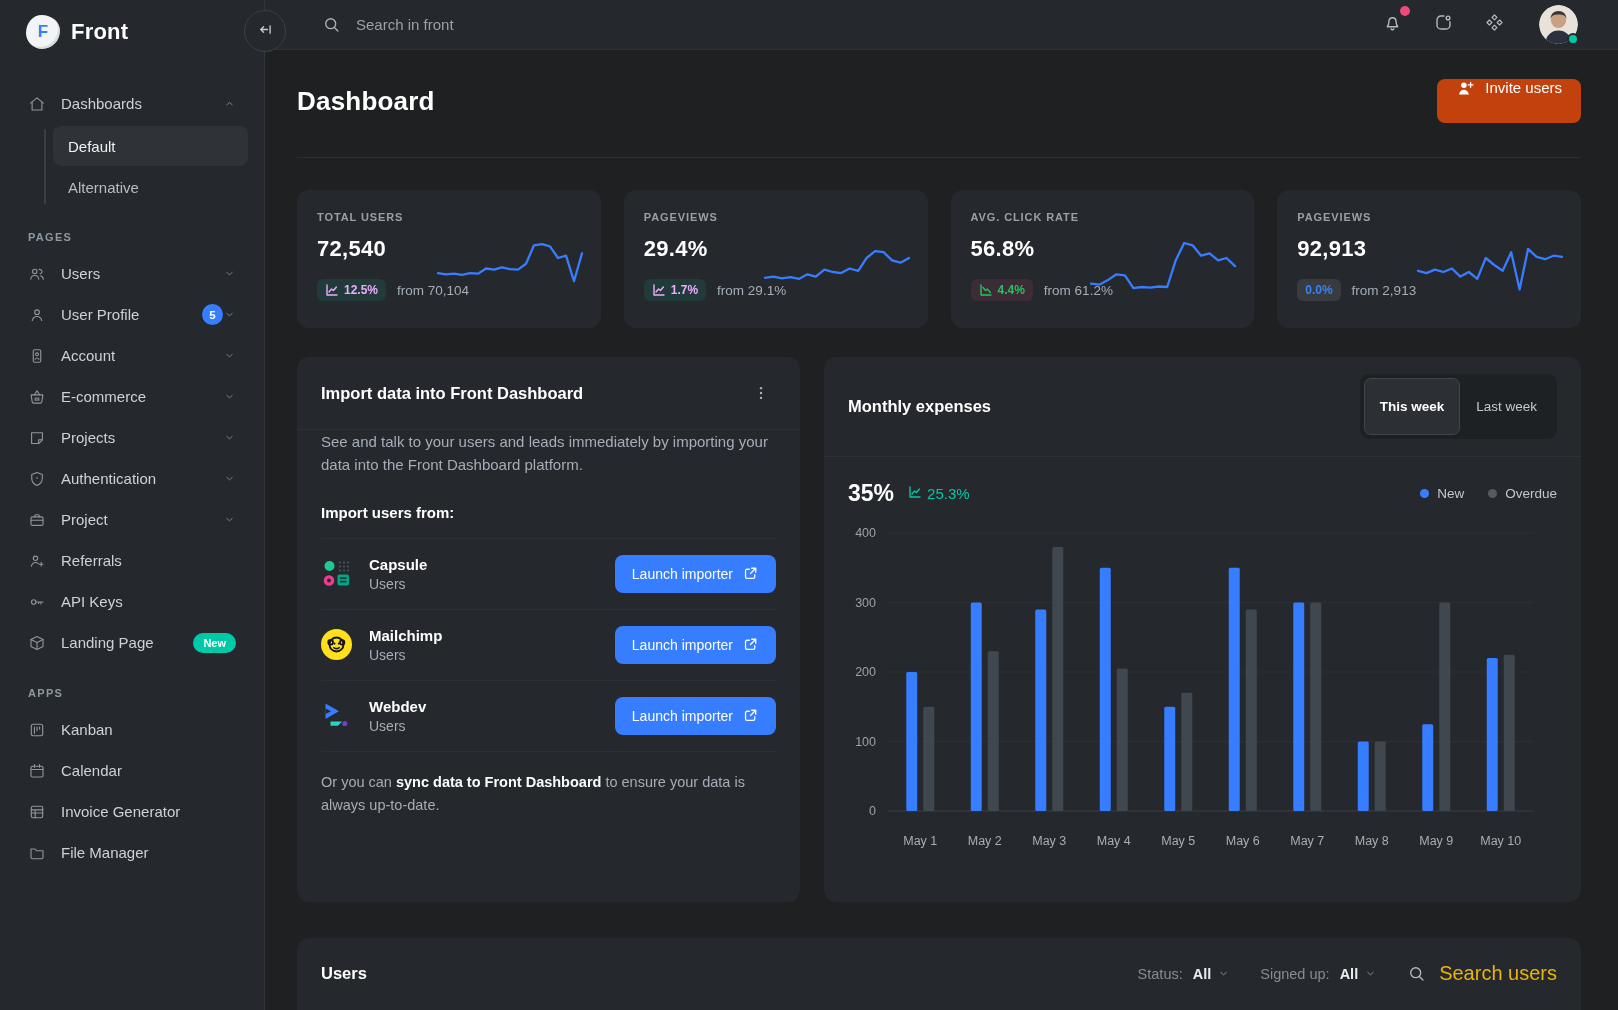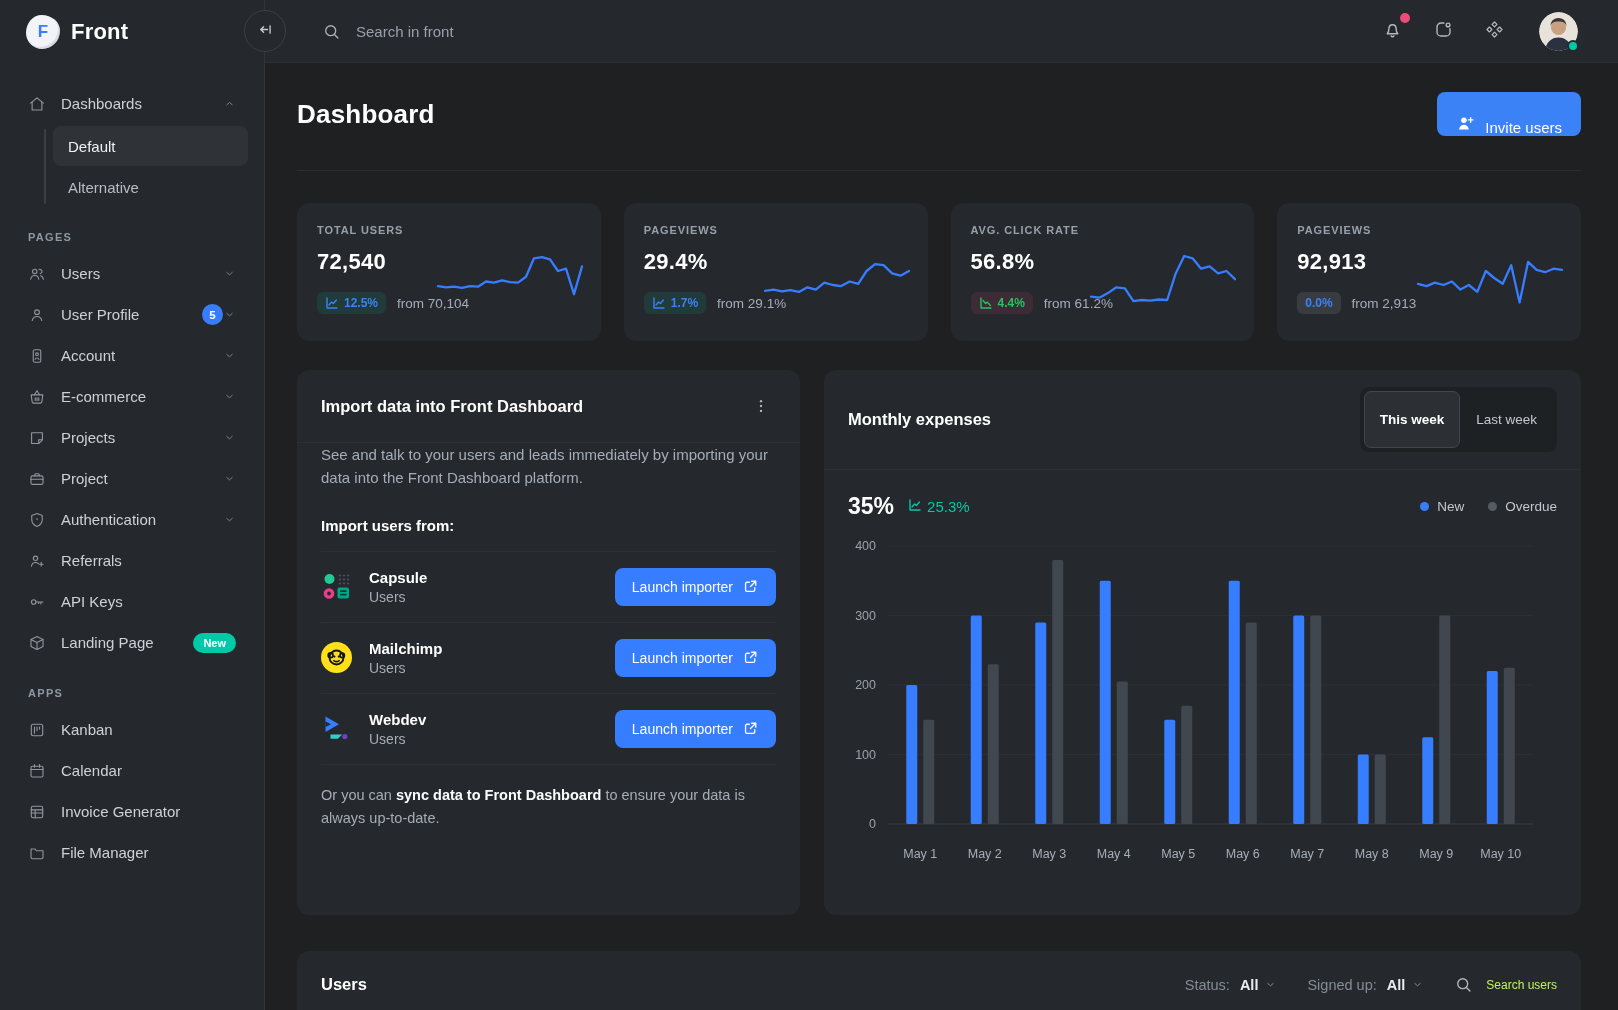--- a/index.html
+++ b/index.html
@@ -50,50 +50,50 @@
   .sec-header { font-size:11px; font-weight:700; letter-spacing:1.3px; color:#8c98a4; margin:24px 12px 10px; }
 
   
   .main { flex:1; display:flex; flex-direction:column; position:relative; min-width:0; }
   .collapse-btn {
     position:absolute; left:-21px; top:10px; width:42px; height:42px; border-radius:50%;
     background:#25282c; border:1px solid #3b4046; color:#c6ccd3;
     display:flex; align-items:center; justify-content:center; z-index:5; cursor:pointer;
   }
   .topnav {
-    height:63px; background:#25282c; border-bottom:1px solid #2d3136;
+    height:50px; background:#25282c; border-bottom:1px solid #2d3136;
     display:flex; padding:0 40px 0 57px; flex:0 0 auto;
   }
   .searchbar { display:flex; align-items:center; gap:15px; color:#99a1ab; font-size:15px; flex:1; cursor:text; }
   .searchbar .ic { color:#aab1b9; display:flex; }
   .topnav-right { display:flex; align-items:center; gap:30px; }
   .icon-btn { position:relative; color:#b3b9c0; display:flex; cursor:pointer; }
   .bell-dot { position:absolute; top:-6px; right:-7px; width:10px; height:10px; border-radius:50%; background:#ed4c78; }
   .avatar { width:39px; height:39px; border-radius:50%; position:relative; cursor:pointer; overflow:visible; margin-left:4px; }
   .avatar svg { border-radius:50%; display:block; }
   .avatar-dot { position:absolute; right:-1px; bottom:-1px; width:12px; height:12px; border-radius:50%; background:#00c9a7; border:2.5px solid #25282c; }
 
   
   .content { flex:1; padding:0 37px 0 32px; overflow:hidden; background:#1e2022; }
   .page-header { display:flex; align-items:center; justify-content:space-between; padding-top:29px; }
   .page-title { font-size:26px; font-weight:700; letter-spacing:.2px; }
   .btn-primary {
-    background:#3b82f6; color:#fff; border:none; border-radius:8px; cursor:pointer;
-    font-size:15px; height:44px; padding:0 19px; display:inline-flex; align-items:flex-end; gap:10px;
+    background:#c2410c; color:#fff; border:none; border-radius:8px; cursor:pointer;
+    font-size:15px; height:44px; padding:0 19px; display:inline-flex; align-items:flex-start; gap:10px;
     font-family:inherit;
   }
   .header-divider { height:1px; background:#2b2e33; margin:34px 0 32px; }
 
   .stats-row { display:grid; grid-template-columns:repeat(4,1fr); gap:23px; }
   .stat-card { background:#25282c; border-radius:12px; padding:21px 20px 18px; position:relative; height:138px; }
   .stat-label { font-size:11px; font-weight:700; letter-spacing:.9px; color:#97a0aa; }
   .stat-value { font-size:22px; font-weight:700; margin-top:13px; letter-spacing:.3px; }
   .stat-foot { display:flex; align-items:center; gap:11px; margin-top:17px; font-size:13.5px; color:#a5adb8; }
   .badge { display:inline-flex; align-items:center; gap:5px; font-size:12px; font-weight:700; padding:4px 8px; border-radius:6px; }
-  .badge.up   { color:#3b82f6; background:rgba(0,201,167,.12); }
+  .badge.up   { color:#f0abfc; background:rgba(0,201,167,.12); }
   .badge.down { color:#22c55e; background:rgba(237,76,120,.12); }
   .badge.flat { color:#3b82f6; background:rgba(255,255,255,.09); }
   .sparkline { position:absolute; right:16px; top:40px; }
 
   .row2 { display:grid; grid-template-columns:503px 1fr; gap:24px; margin-top:29px; }
   .card { background:#25282c; border-radius:12px; height:545px; overflow:hidden; }
   .card-header { display:flex; align-items:center; justify-content:space-between; padding:25px 24px; border-bottom:1px solid #2d3136; }
   .card-title { font-size:16.5px; font-weight:700; }
   .kebab { color:#aeb4bc; cursor:pointer; display:flex; padding:2px 6px; }
 
@@ -125,21 +125,21 @@
   .legend-dot { width:9px; height:9px; border-radius:50%; }
   .chart-wrap { padding:4px 14px 0 12px; }
 
   .users-card { margin-top:36px; background:#25282c; border-radius:12px 12px 0 0; height:120px; }
   .users-header { display:flex; align-items:center; justify-content:space-between; padding:24px; }
   .users-right { display:flex; align-items:center; gap:30px; }
   .filter { display:flex; align-items:center; gap:10px; font-size:14.5px; cursor:pointer; }
   .filter .flabel { color:#848d97; }
   .filter .fvalue { color:#e9ecef; font-weight:700; display:flex; align-items:center; gap:6px; }
   .filter .fvalue .chev { color:#9aa1ab; display:flex; }
-  .users-search { display:flex; align-items:center; gap:13px; color:#bef264; font-size:12px; cursor:text; }
+  .users-search { display:flex; align-items:center; gap:13px; color:#eab308; font-size:20px; cursor:text; }
   .users-search .ic { color:#b3b9c0; display:flex; }
 </style>
 </head>
 <body>
 
 <div class="app">
 
   <aside class="sidebar">
     <div class="logo-row">
       <div class="logo-mark">F</div>
@@ -236,40 +236,40 @@
           <span class="lbl">Projects</span>
           <span class="chev">
             <svg width="13" height="13" viewBox="0 0 24 24" fill="none" stroke="currentColor" stroke-width="1.5" stroke-linecap="round" stroke-linejoin="round">
               <path d="m7 10 5 4.4 5-4.4"></path>
             </svg>
           </span>
         </div>
         <div class="nav-item">
           <span class="ic">
             <svg width="18" height="18" viewBox="0 0 24 24" fill="none" stroke="currentColor" stroke-width="1.5" stroke-linecap="round" stroke-linejoin="round">
+              <path d="M12 3.4 19 6v5.4c0 4.5-2.8 7.6-7 9.2-4.2-1.6-7-4.7-7-9.2V6z"></path>
+              <circle cx="12" cy="10.8" r="1.1" fill="currentColor" stroke="none"></circle>
+            </svg>
+          </span>
+          <span class="lbl">Authentication</span>
+          <span class="chev">
+            <svg width="13" height="13" viewBox="0 0 24 24" fill="none" stroke="currentColor" stroke-width="1.5" stroke-linecap="round" stroke-linejoin="round">
+              <path d="m7 10 5 4.4 5-4.4"></path>
+            </svg>
+          </span>
+        </div>
+        <div class="nav-item">
+          <span class="ic">
+            <svg width="18" height="18" viewBox="0 0 24 24" fill="none" stroke="currentColor" stroke-width="1.5" stroke-linecap="round" stroke-linejoin="round">
               <rect x="4" y="7.8" width="16" height="11.4" rx="2"></rect>
               <path d="M9 7.8V6.4A1.4 1.4 0 0 1 10.4 5h3.2A1.4 1.4 0 0 1 15 6.4v1.4"></path>
               <path d="M4 12.3h16"></path>
             </svg>
           </span>
           <span class="lbl">Project</span>
-          <span class="chev">
-            <svg width="13" height="13" viewBox="0 0 24 24" fill="none" stroke="currentColor" stroke-width="1.5" stroke-linecap="round" stroke-linejoin="round">
-              <path d="m7 10 5 4.4 5-4.4"></path>
-            </svg>
-          </span>
-        </div>
-        <div class="nav-item">
-          <span class="ic">
-            <svg width="18" height="18" viewBox="0 0 24 24" fill="none" stroke="currentColor" stroke-width="1.5" stroke-linecap="round" stroke-linejoin="round">
-              <path d="M12 3.4 19 6v5.4c0 4.5-2.8 7.6-7 9.2-4.2-1.6-7-4.7-7-9.2V6z"></path>
-              <circle cx="12" cy="10.8" r="1.1" fill="currentColor" stroke="none"></circle>
-            </svg>
-          </span>
-          <span class="lbl">Authentication</span>
           <span class="chev">
             <svg width="13" height="13" viewBox="0 0 24 24" fill="none" stroke="currentColor" stroke-width="1.5" stroke-linecap="round" stroke-linejoin="round">
               <path d="m7 10 5 4.4 5-4.4"></path>
             </svg>
           </span>
         </div>
         <div class="nav-item">
           <span class="ic">
             <svg width="18" height="18" viewBox="0 0 24 24" fill="none" stroke="currentColor" stroke-width="1.5" stroke-linecap="round" stroke-linejoin="round">
               <circle cx="10" cy="8.4" r="2.9"></circle>

